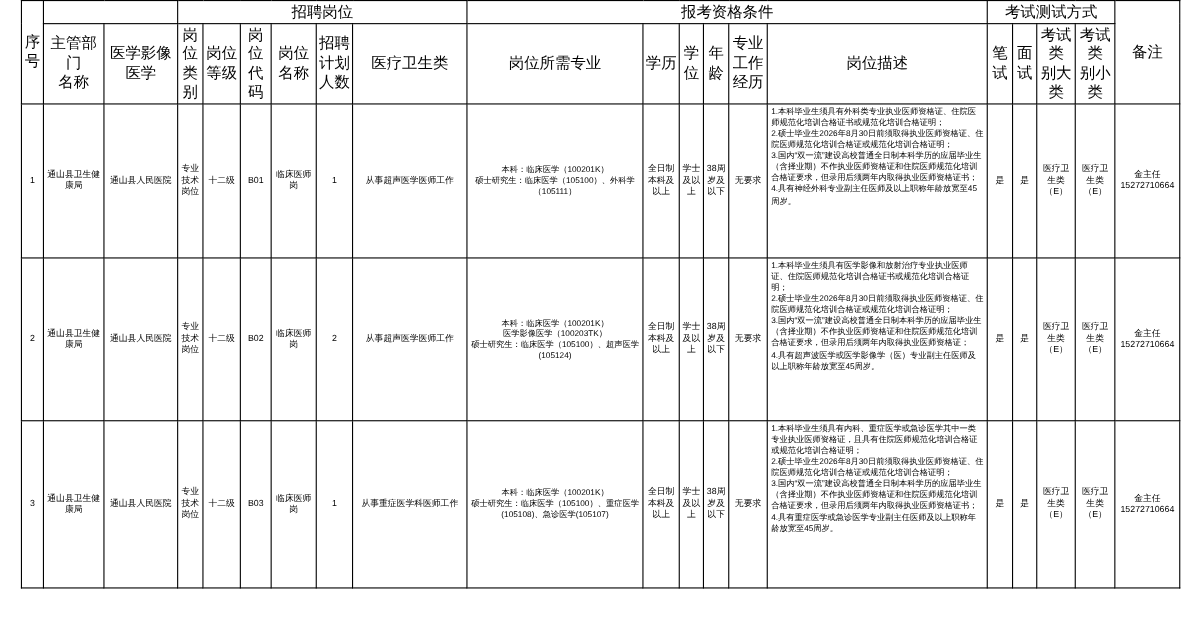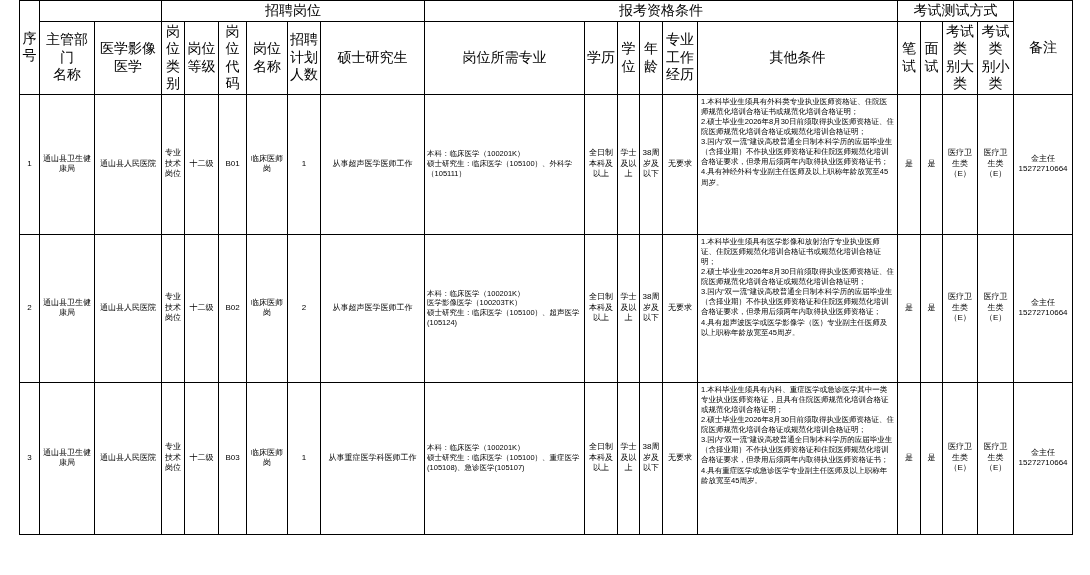--- a/index.html
+++ b/index.html
@@ -29,21 +29,21 @@
     overflow:hidden;
     word-break:break-all;
   }
   .positions thead th{
     font-size:14px;
     white-space:pre-line;
     line-height:1.25;
   }
   tr.group-row{height:15px;}
   tr.header-row{height:38px;}
-  td.majors{white-space:pre-line;text-align:left;font-size:7.5px;}
+  td.majors{white-space:pre-line;text-align:center;font-size:7.5px;}
   td.other{
     white-space:pre-line;
     text-align:left;
     vertical-align:top;
     font-size:7.5px;
     line-height:1.35;
     padding:2px 3px;
     margin-left:37px;
   }
   td.remark{white-space:pre-line;}
@@ -93,29 +93,29 @@
 类别</th>
         <th>岗位
 等级</th>
         <th>岗位
 代码</th>
         <th>岗位
 名称</th>
         <th>招聘
 计划
 人数</th>
-        <th>硕士研究生</th>
+        <th>医疗卫生类</th>
         <th>岗位所需专业</th>
         <th>学历</th>
         <th>学位</th>
         <th>年龄</th>
         <th>专业
 工作
 经历</th>
-        <th>其他条件</th>
+        <th>岗位描述</th>
         <th>笔试</th>
         <th>面试</th>
         <th>考试类
 别大类</th>
         <th>考试类
 别小类</th>
       </tr>
     </thead>
     <tbody>
       <tr style="height:140px">

